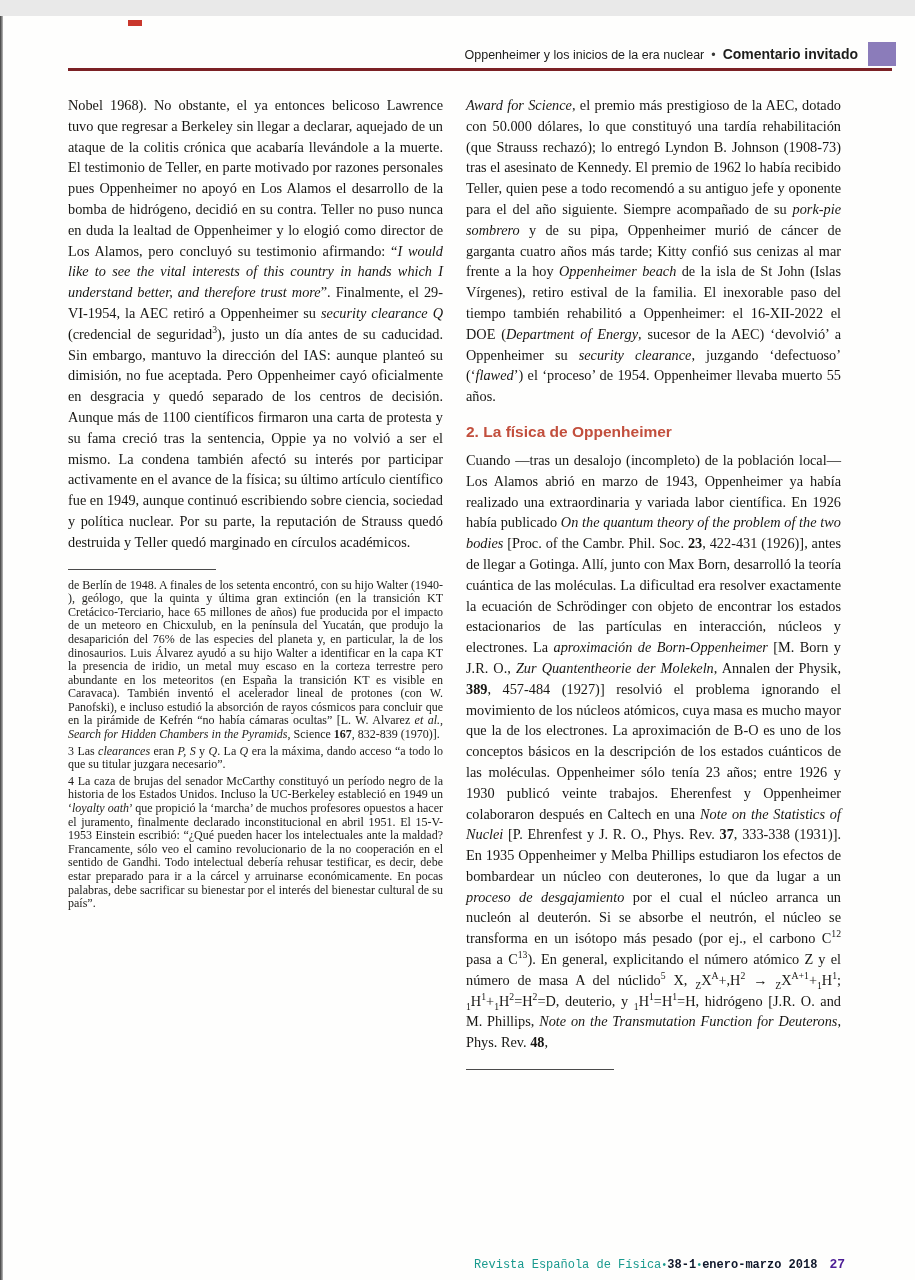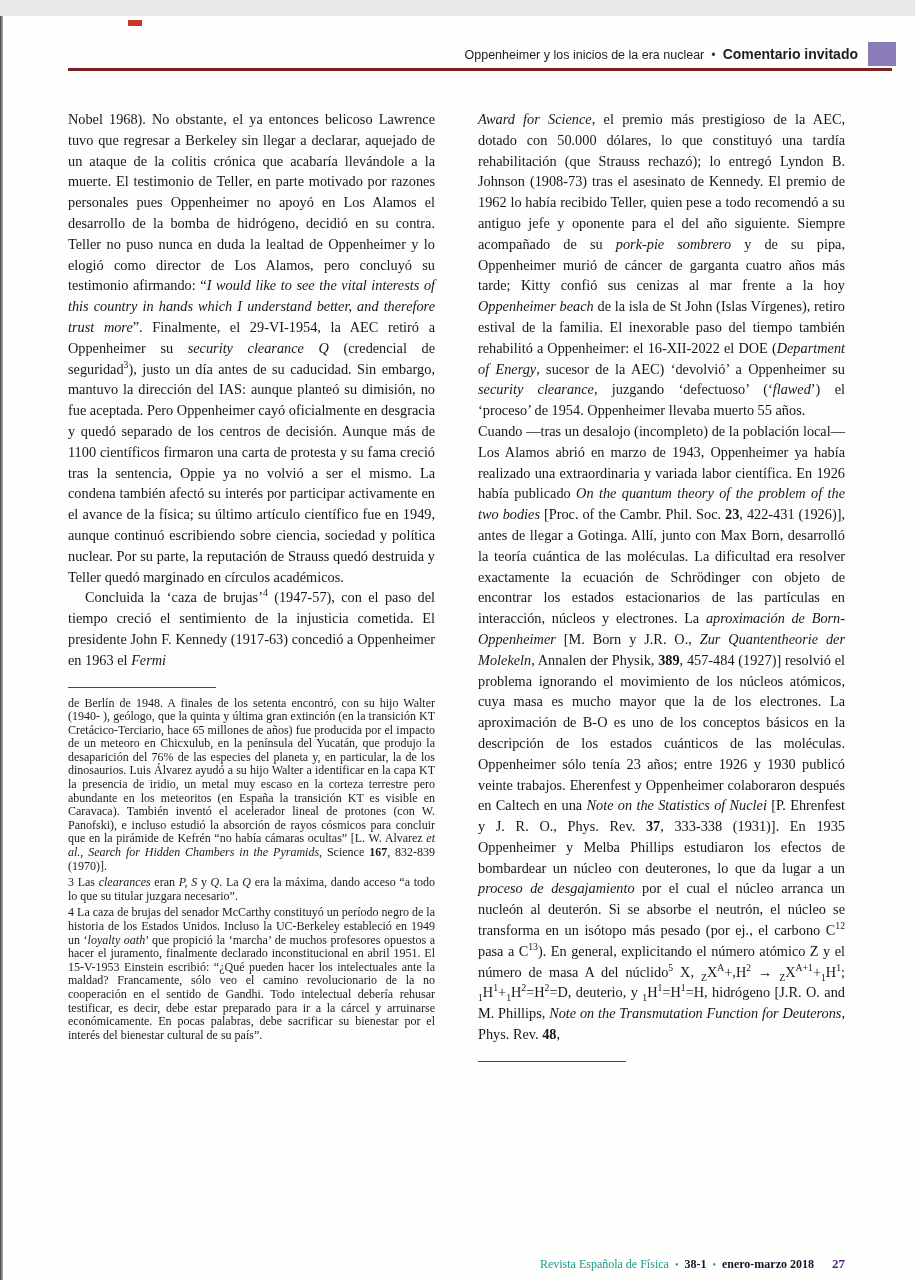--- a/index.html
+++ b/index.html
@@ -9,32 +9,32 @@
   }
   .scan-edge{position:absolute;left:0;top:0;width:3px;height:100%;
     background:linear-gradient(to right,#3c3c3c,#bdbdbd);}
   .print-artifact{position:absolute;left:128px;top:4px;width:14px;height:6px;background:#c9372c;}
   .header-bar{position:absolute;top:30px;right:57px;font-family:"Liberation Sans","DejaVu Sans",sans-serif;
     font-size:12.5px;color:#1d1d1b;white-space:nowrap;}
   .header-bar .sep{margin:0 7px;color:#3a3a38;}
   .header-bar .section{font-weight:bold;font-size:14px;}
   .corner-square{position:absolute;top:26px;right:19px;width:28px;height:24px;background:#8b7cba;}
   .header-rule{position:absolute;top:52px;left:68px;right:23px;height:3px;background:#7b2125;}
-  .columns{position:absolute;top:93px;left:68px;width:777px;display:flex;gap:43px;align-items:flex-start;}
+  .columns{position:absolute;top:79px;left:68px;width:777px;display:flex;gap:23px;align-items:flex-start;}
   .col{width:375px;}
   .body-text p{margin:0;font-size:14.3px;line-height:20.8px;text-align:justify;hyphens:auto;}
   .body-text p.indent{text-indent:17px;}
   .footnote-rule{width:148px;height:1px;background:#4a4a4a;margin:16px 0 9px 0;}
   .footnotes p{margin:0 0 3px 0;font-size:12px;line-height:13.6px;text-align:justify;hyphens:auto;color:#1c1b18;}
   .section-heading{font-family:"Liberation Sans","DejaVu Sans",sans-serif;color:#c24f3d;
     font-size:15.5px;font-weight:bold;margin:16px 0 9px 0;}
   sup{font-size:68%;line-height:0;vertical-align:super;}
   sub{font-size:68%;line-height:0;vertical-align:sub;}
-  .footer{position:absolute;bottom:24px;right:70px;font-family:Liberation Serif, serif;
-    font-size:12px;display:flex;align-items:baseline;gap:6px;white-space:nowrap;}
+  .footer{position:absolute;bottom:24px;right:70px;font-family:Liberation Mono, monospace;
+    font-size:12px;display:flex;align-items:baseline;white-space:nowrap;}
   .footer .journal{color:#199a8e;}
   .footer .sep{color:#199a8e;font-size:10px;}
   .footer .issue,.footer .date{font-weight:bold;color:#0f172a;}
   .footer .page-num{font-weight:bold;color:#4c1d95;margin-left:12px;font-size:13px;}
 </style>
 </head>
 <body>
 
 <div class="page">
 
@@ -45,34 +45,34 @@
     <span>Oppenheimer y los inicios de la era nuclear</span><span class="sep">•</span><span class="section">Comentario invitado</span>
   </div>
   <div class="corner-square"></div>
   <div class="header-rule"></div>
 
   <div class="columns">
 
     <div class="col">
       <div class="body-text">
           <p>Nobel 1968). No obstante, el ya entonces belicoso Lawrence tuvo que regresar a Berkeley sin llegar a declarar, aquejado de un ataque de la colitis crónica que acabaría llevándole a la muerte. El testimonio de Teller, en parte motivado por razones personales pues Oppenheimer no apoyó en Los Alamos el desarrollo de la bomba de hidrógeno, decidió en su contra. Teller no puso nunca en duda la lealtad de Oppenheimer y lo elogió como director de Los Alamos, pero concluyó su testimonio afirmando: “<i>I would like to see the vital interests of this country in hands which I understand better, and therefore trust more</i>”. Finalmente, el 29-VI-1954, la AEC retiró a Oppenheimer su <i>security clearance Q</i> (credencial de seguridad<sup>3</sup>), justo un día antes de su caducidad. Sin embargo, mantuvo la dirección del IAS: aunque planteó su dimisión, no fue aceptada. Pero Oppenheimer cayó oficialmente en desgracia y quedó separado de los centros de decisión. Aunque más de 1100 científicos firmaron una carta de protesta y su fama creció tras la sentencia, Oppie ya no volvió a ser el mismo. La condena también afectó su interés por participar activamente en el avance de la física; su último artículo científico fue en 1949, aunque continuó escribiendo sobre ciencia, sociedad y política nuclear. Por su parte, la reputación de Strauss quedó destruida y Teller quedó marginado en círculos académicos.</p>
-          <p class="indent">Concluida la ‘caza de brujas’<sup>4</sup> (1947-57), con el paso del tiempo creció el sentimiento de la injusticia cometida. El presidente John F. Kennedy (1917-63) concedió a Oppenheimer en 1963 el <i>Fermi</i></p>
         </div>
       <div class="footnote-rule"></div>
       <div class="footnotes">
           <p>de Berlín de 1948. A finales de los setenta encontró, con su hijo Walter (1940- ), geólogo, que la quinta y última gran extinción (en la transición KT Cretácico-Terciario, hace 65 millones de años) fue producida por el impacto de un meteoro en Chicxulub, en la península del Yucatán, que produjo la desaparición del 76% de las especies del planeta y, en particular, la de los dinosaurios. Luis Álvarez ayudó a su hijo Walter a identificar en la capa KT la presencia de iridio, un metal muy escaso en la corteza terrestre pero abundante en los meteoritos (en España la transición KT es visible en Caravaca). También inventó el acelerador lineal de protones (con W. Panofski), e incluso estudió la absorción de rayos cósmicos para concluir que en la pirámide de Kefrén “no había cámaras ocultas” [L. W. Alvarez <i>et al.</i>, <i>Search for Hidden Chambers in the Pyramids</i>, Science <b>167</b>, 832-839 (1970)].</p>
           <p>3  Las <i>clearances</i> eran <i>P, S</i> y <i>Q</i>. La <i>Q</i> era la máxima, dando acceso “a todo lo que su titular juzgara necesario”.</p>
           <p>4  La caza de brujas del senador McCarthy constituyó un período negro de la historia de los Estados Unidos. Incluso la UC-Berkeley estableció en 1949 un ‘<i>loyalty oath</i>’ que propició la ‘marcha’ de muchos profesores opuestos a hacer el juramento, finalmente declarado inconstitucional en abril 1951. El 15-V-1953 Einstein escribió: “¿Qué pueden hacer los intelectuales ante la maldad? Francamente, sólo veo el camino revolucionario de la no cooperación en el sentido de Gandhi. Todo intelectual debería rehusar testificar, es decir, debe estar preparado para ir a la cárcel y arruinarse económicamente. En pocas palabras, debe sacrificar su bienestar por el interés del bienestar cultural de su país”.</p>
         </div>
     </div>
 
     <div class="col">
       <div class="body-text">
         <p><i>Award for Science</i>, el premio más prestigioso de la AEC, dotado con 50.000 dólares, lo que constituyó una tardía rehabilitación (que Strauss rechazó); lo entregó Lyndon B. Johnson (1908-73) tras el asesinato de Kennedy. El premio de 1962 lo había recibido Teller, quien pese a todo recomendó a su antiguo jefe y oponente para el del año siguiente. Siempre acompañado de su <i>pork-pie sombrero</i> y de su pipa, Oppenheimer murió de cáncer de garganta cuatro años más tarde; Kitty confió sus cenizas al mar frente a la hoy <i>Oppenheimer beach</i> de la isla de St John (Islas Vírgenes), retiro estival de la familia. El inexorable paso del tiempo también rehabilitó a Oppenheimer: el 16-XII-2022 el DOE (<i>Department of Energy</i>, sucesor de la AEC) ‘devolvió’ a Oppenheimer su <i>security clearance</i>, juzgando ‘defectuoso’ (‘<i>flawed</i>’) el ‘proceso’ de 1954. Oppenheimer llevaba muerto 55 años.</p>
       </div>
+      <h2 class="section-heading">2. La física de Oppenheimer</h2>
       <div class="body-text">
         <p>Cuando —tras un desalojo (incompleto) de la población local— Los Alamos abrió en marzo de 1943, Oppenheimer ya había realizado una extraordinaria y variada labor científica. En 1926 había publicado <i>On the quantum theory of the problem of the two bodies</i> [Proc. of the Cambr. Phil. Soc. <b>23</b>, 422-431 (1926)], antes de llegar a Gotinga. Allí, junto con Max Born, desarrolló la teoría cuántica de las moléculas. La dificultad era resolver exactamente la ecuación de Schrödinger con objeto de encontrar los estados estacionarios de las partículas en interacción, núcleos y electrones. La <i>aproximación de Born-Oppenheimer</i> [M. Born y J.R. O., <i>Zur Quantentheorie der Molekeln</i>, Annalen der Physik, <b>389</b>, 457-484 (1927)] resolvió el problema ignorando el movimiento de los núcleos atómicos, cuya masa es mucho mayor que la de los electrones. La aproximación de B-O es uno de los conceptos básicos en la descripción de los estados cuánticos de las moléculas. Oppenheimer sólo tenía 23 años; entre 1926 y 1930 publicó veinte trabajos. Eherenfest y Oppenheimer colaboraron después en Caltech en una <i>Note on the Statistics of Nuclei</i> [P. Ehrenfest y J. R. O., Phys. Rev. <b>37</b>, 333-338 (1931)]. En 1935 Oppenheimer y Melba Phillips estudiaron los efectos de bombardear un núcleo con deuterones, lo que da lugar a un <i>proceso de desgajamiento</i> por el cual el núcleo arranca un nucleón al deuterón. Si se absorbe el neutrón, el núcleo se transforma en un isótopo más pesado (por ej., el carbono C<sup>12</sup> pasa a C<sup>13</sup>). En general, explicitando el número atómico Z y el número de masa A del núclido<sup>5</sup> X, <sub>Z</sub>X<sup>A</sup>+,H<sup>2</sup> → <sub>Z</sub>X<sup>A+1</sup>+<sub>1</sub>H<sup>1</sup>; <sub>1</sub>H<sup>1</sup>+<sub>1</sub>H<sup>2</sup>=H<sup>2</sup>=D, deuterio, y <sub>1</sub>H<sup>1</sup>=H<sup>1</sup>=H, hidrógeno [J.R. O. and M. Phillips, <i>Note on the Transmutation Function for Deuterons</i>, Phys. Rev. <b>48</b>,</p>
       </div>
       <div class="footnote-rule"></div>
     </div>
 
   </div>
 
   <div class="footer">
     <span class="journal">Revista Española de Física</span>

